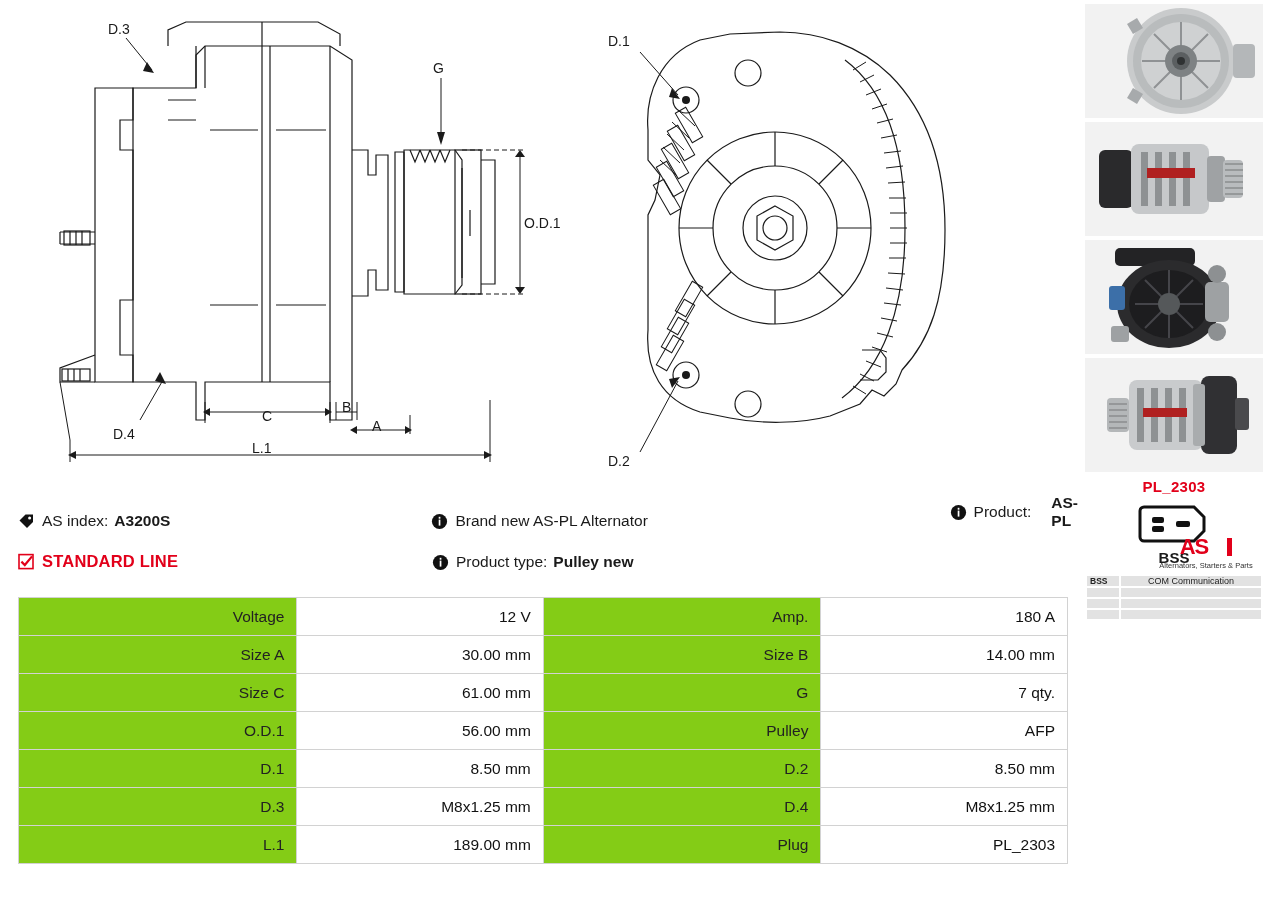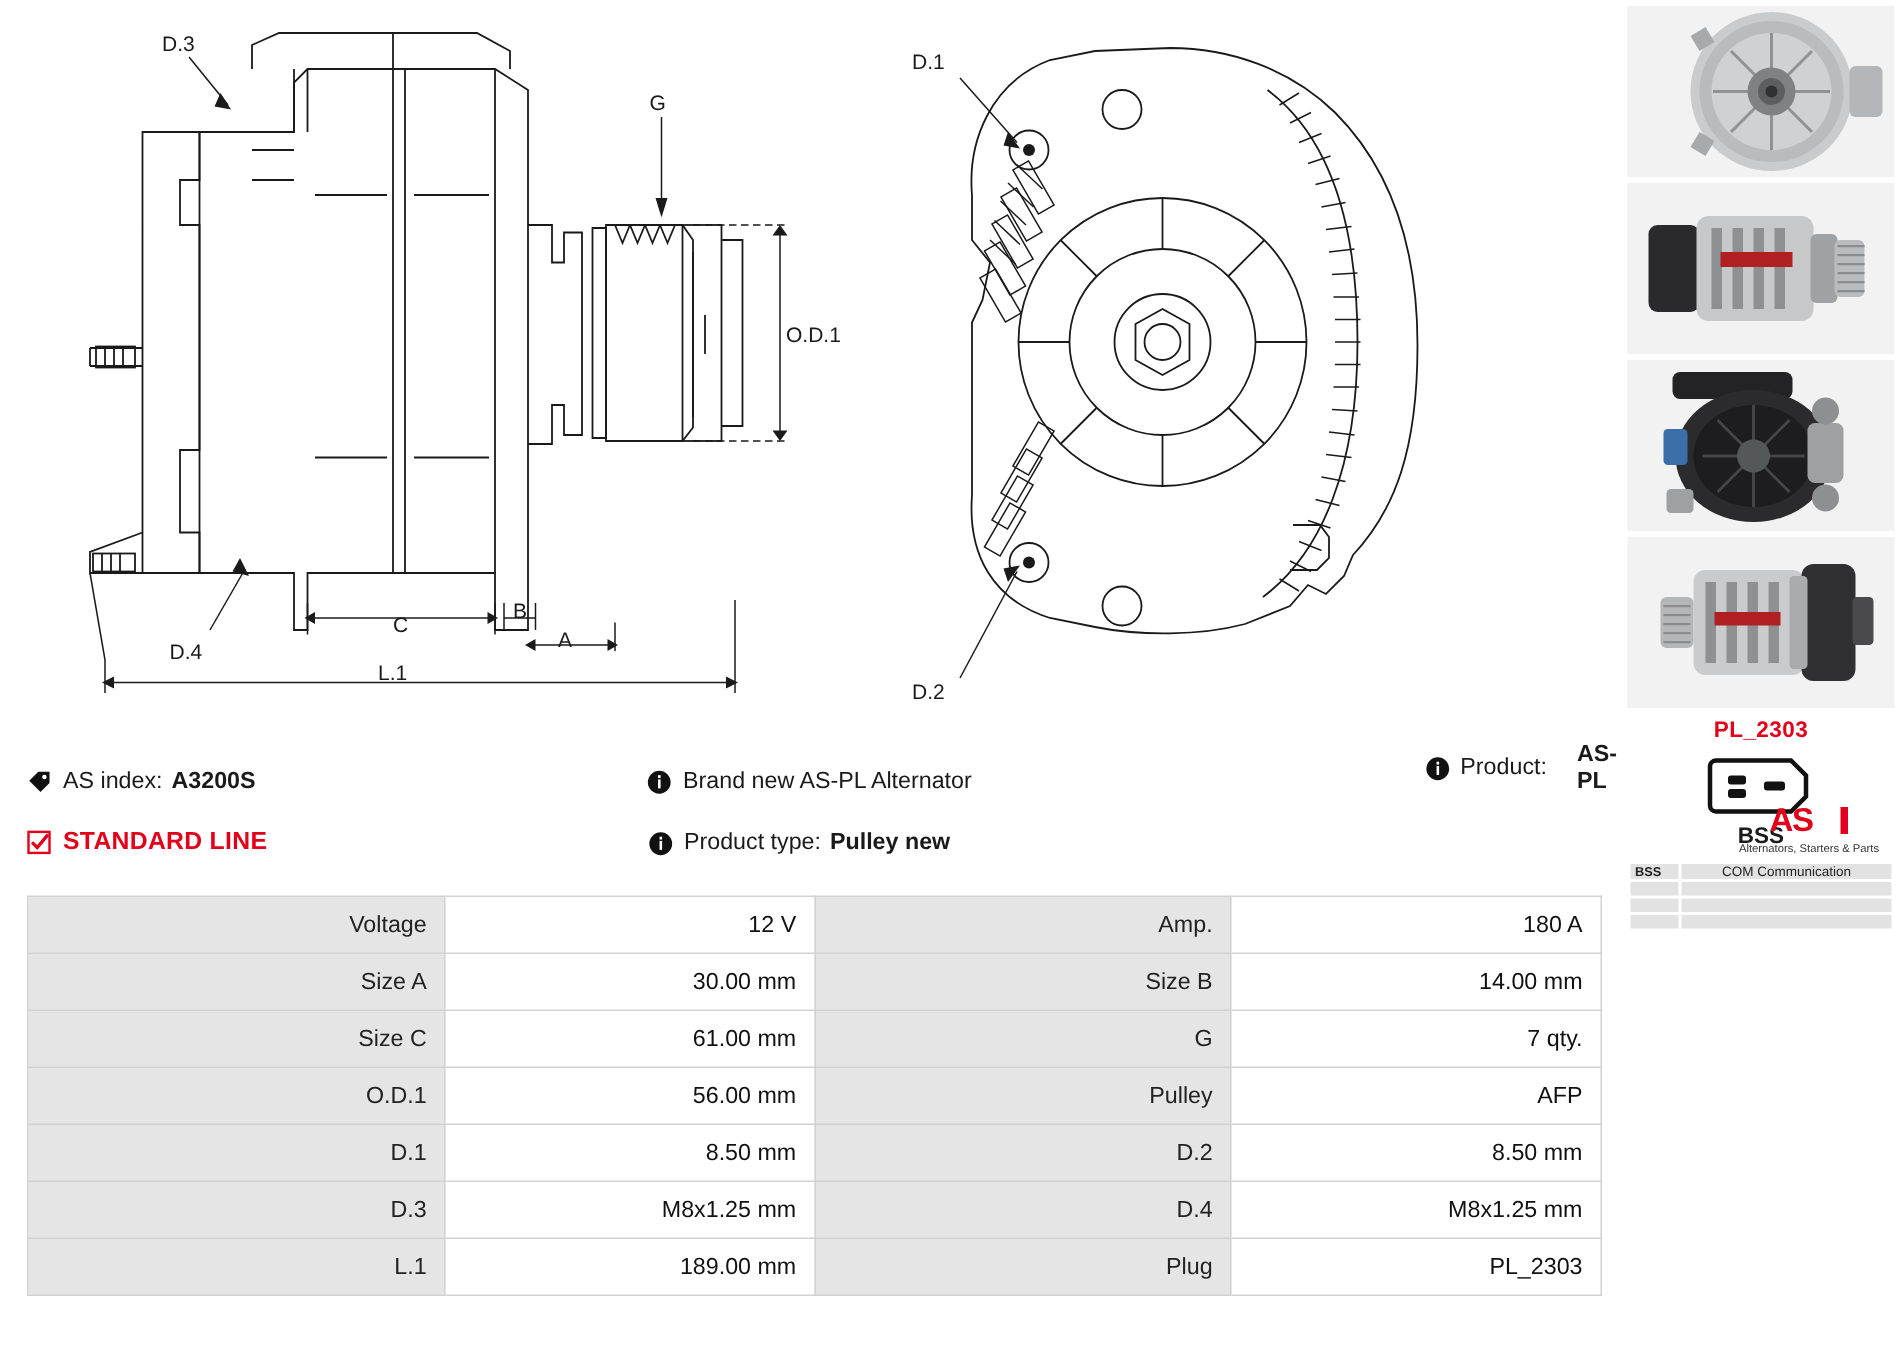--- a/index.html
+++ b/index.html
@@ -68,21 +68,21 @@
   .as-logo .sub { font-size:7.5px; color:#333; margin-top:1px;}
 
   
   table.specs {
     position:absolute; left:18px; top:597px; width:1050px;
     border-collapse:collapse; font-size:15.5px;
   }
   table.specs td {
     border:1px solid #d2d2d2; height:38px; padding:0 12px;
   }
-  td.lbl { width:298px; background:#e5e5e5; text-align:right; color:#222; }
+  td.lbl { width:298px; background:#84cc16; text-align:right; color:#222; }
   td.val { width:262px; background:#ffffff; text-align:right; color:#111; }
   td.empty { background:#ffffff; }
 </style>
 </head>
 <body>
 
 <div class="page">
 
   <div class="drawing-area">
     <svg width="1080" height="488" viewBox="0 0 1080 488">

